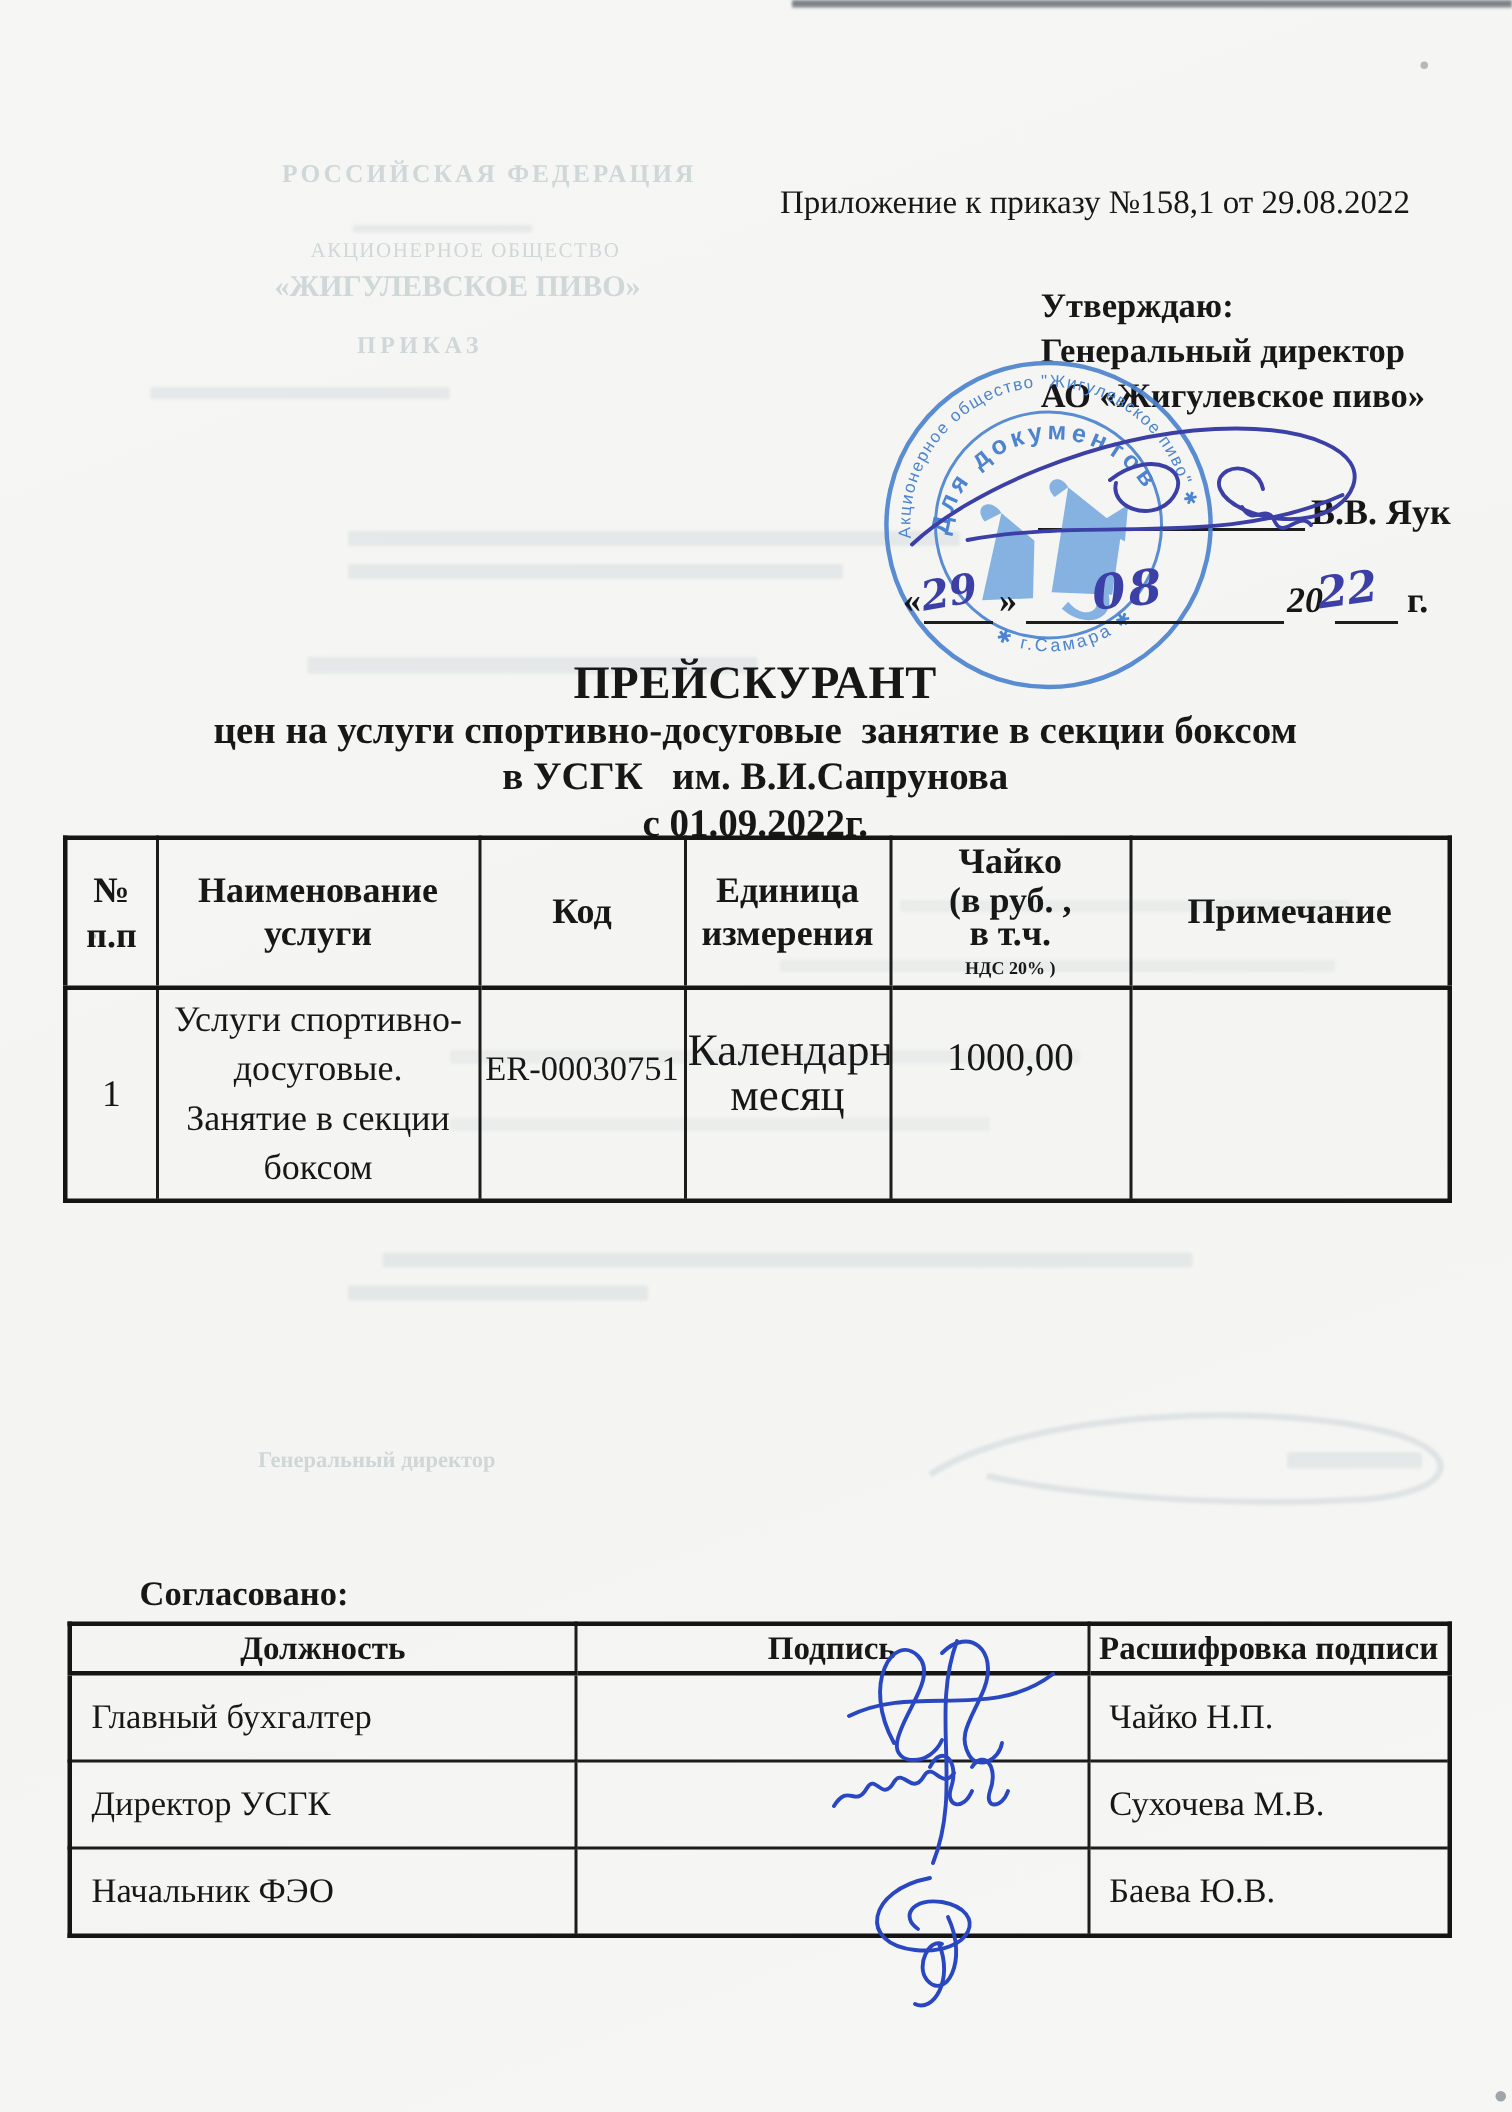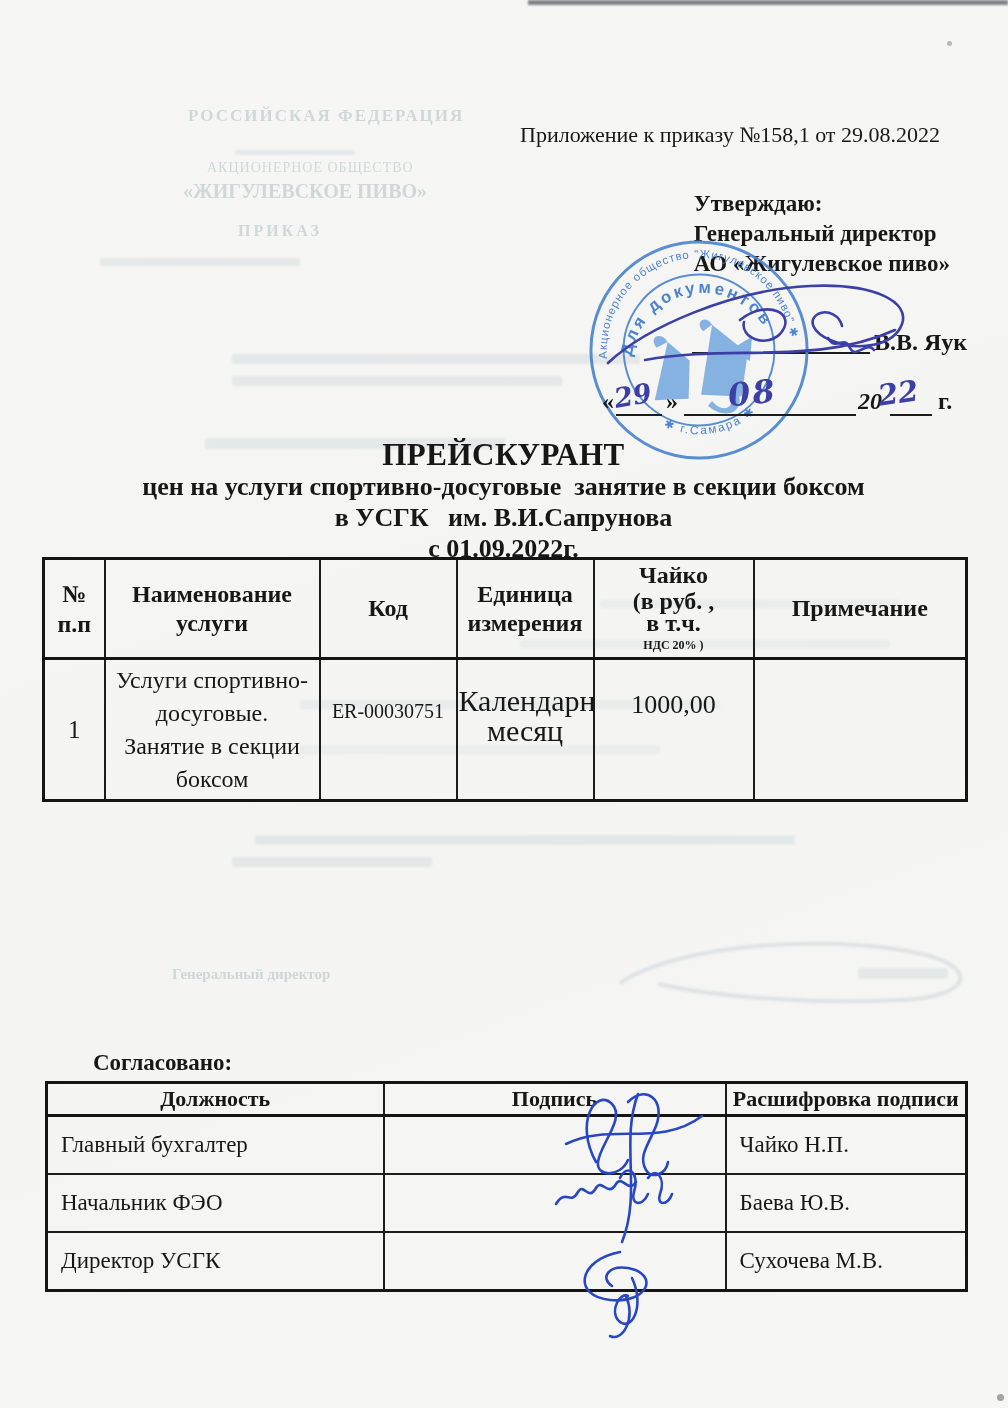--- a/index.html
+++ b/index.html
@@ -35,21 +35,21 @@
   .price-table{border:3px solid #151515;}
   .price-table th{font-size:24px;font-weight:bold;vertical-align:middle;line-height:29px;}
   .price-table .hdr-row{height:100px;}
   .price-table .hdr-row th{border-bottom:3px solid #151515;}
   .price-table .data-row{height:142px;}
   .pt-num-l{line-height:30px;}
   .price-sub{font-size:24px;line-height:22px;font-weight:bold;}
   .price-sub3{font-size:12px;text-align:center;}
   td.c-num{text-align:center;vertical-align:middle;font-size:25px;}
   td.c-name{text-align:center;vertical-align:middle;font-size:24px;line-height:33px;padding:0 10px;}
-  td.c-code{text-align:center;vertical-align:top;padding-top:40px;font-size:20px;}
+  td.c-code{text-align:center;vertical-align:top;padding-top:40px;font-size:23px;}
   td.c-unit{text-align:center;vertical-align:top;padding-top:26px;font-size:30px;line-height:30px;}
   td.c-price{text-align:center;vertical-align:top;padding-top:30px;font-size:26px;}
   
   .agree-label{left:93px;top:1050px;font-size:23px;font-weight:bold;}
   .agree-table{left:45px;top:1081px;width:920px;table-layout:fixed;border:3px solid #151515;}
   .agree-table th,.agree-table td{border:2px solid #1c1c1c;}
   .agree-table th{height:28px;font-size:22px;font-weight:bold;text-align:center;border-bottom:3px solid #151515;}
   .agree-table td{height:54px;font-size:23px;text-align:left;padding-left:13px;vertical-align:middle;}
   
   .pen{stroke:#3c3fa5;fill:none;stroke-width:2.6;stroke-linecap:round;}
@@ -199,28 +199,28 @@
     <th>Должность</th>
     <th>Подпись</th>
     <th>Расшифровка подписи</th>
   </tr>
   <tr>
     <td>Главный бухгалтер</td>
     <td></td>
     <td>Чайко Н.П.</td>
   </tr>
   <tr>
+    <td>Директор УСГК</td>
+    <td></td>
+    <td>Сухочева М.В.</td>
+  </tr>
+  <tr>
     <td>Начальник ФЭО</td>
     <td></td>
     <td>Баева Ю.В.</td>
-  </tr>
-  <tr>
-    <td>Директор УСГК</td>
-    <td></td>
-    <td>Сухочева М.В.</td>
   </tr>
 </tbody>
   </table>
 
 <svg class="abs" style="left:470px;top:1082px;width:280px;height:262px;" viewBox="0 0 280 262">
   <path class="pen2" d="M126,80 C104,40 126,6 142,22 C156,36 130,62 128,80 C126,95 150,96 158,78"></path>
   <path class="pen2" d="M158,20 C176,2 196,18 186,44 C178,64 168,74 176,88 C182,98 196,92 198,80"></path>
   <path class="pen2" d="M96,62 C140,40 190,66 232,34"></path>
   <path class="pen2" d="M168,12 C150,60 172,110 152,160" stroke-width="2"></path>
   <path class="pen2" d="M86,122 C96,106 100,124 108,110 C114,100 118,120 126,106 C132,96 138,116 146,102 C152,92 158,112 166,100"></path>

